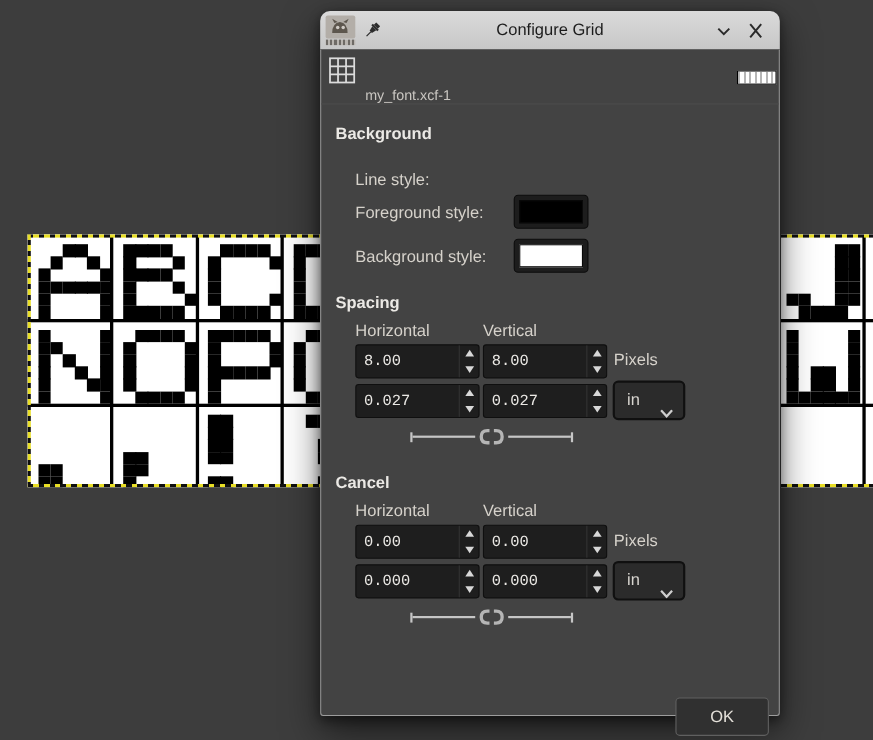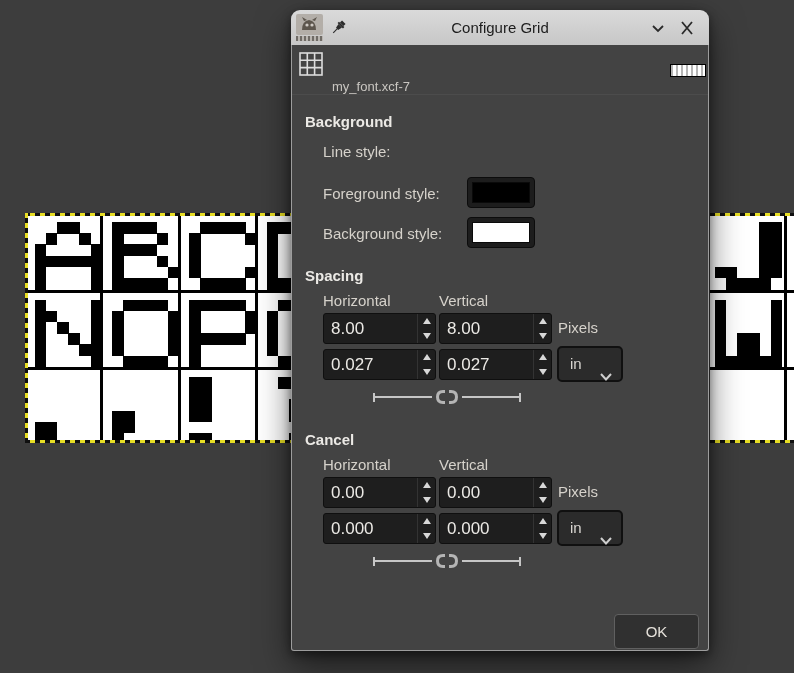--- a/index.html
+++ b/index.html
@@ -62,21 +62,21 @@
   .unit-combo{width:66px;height:36px;line-height:32px;border-radius:5px;padding-left:11px;}
   .unit-combo .chev{right:9px;}
 
   .swatch{box-sizing:border-box;left:175px;width:68px;height:31px;background:#1d1d1d;
     border:1px solid #0c0c0c;border-radius:4px;padding:4px;}
   .swatch i{display:block;width:100%;height:100%;border:1px solid #0a0a0a;box-sizing:border-box;}
 
   .spinbox{box-sizing:border-box;width:113px;height:31px;background:#1e1e1e;
     border:1px solid #0f0f0f;border-radius:3px;display:flex;}
   .spinbox input{flex:1;min-width:0;background:transparent;border:none;color:#ebe9e5;
-    font-size:17px;font-family:Liberation Sans, sans-serif;padding:0 0 0 7px;outline:none;}
+    font-size:14px;font-family:Liberation Mono, monospace;padding:0 0 0 7px;outline:none;}
   .spin-arrows{width:17px;border-left:1px solid #333;display:flex;flex-direction:column;}
   .spin-arrows span{flex:1;display:flex;align-items:center;justify-content:center;}
   .arr-up{width:0;height:0;border-left:4.5px solid transparent;border-right:4.5px solid transparent;
     border-bottom:6px solid #d8d8d8;}
   .arr-dn{width:0;height:0;border-left:4.5px solid transparent;border-right:4.5px solid transparent;
     border-top:6px solid #d8d8d8;}
 
   .chain-row{display:flex;align-items:center;height:16px;}
   .chain-tick{width:2px;height:9px;background:#c6c6c6;}
   .chain-line{width:57px;height:2px;background:#c6c6c6;}
@@ -329,28 +329,28 @@
     <div class="dialog-body">
 
       <div class="abs hdr-grid-icon">
         <svg width="26" height="26" viewBox="0 0 26 26">
           <g stroke="#dcdcdc" stroke-width="1.6" fill="none">
             <rect x="2" y="2" width="22" height="22"></rect>
             <path d="M9.3 2 V24 M16.6 2 V24 M2 9.3 H24 M2 16.6 H24"></path>
           </g>
         </svg>
       </div>
-      <div class="abs hdr-sub">my_font.xcf-7</div>
+      <div class="abs hdr-sub">my_font.xcf-1</div>
       <div class="abs thumb">
           <i></i>
         </div>
       <div class="abs hdr-sep"></div>
 
       <div class="abs section-h" style="left:13px;top:68px;">Background</div>
-      <div class="abs lbl" style="left:31px;top:98px;">Line style:</div>
+      <div class="abs lbl" style="left:31px;top:110px;">Line style:</div>
       <div class="abs lbl" style="left:31px;top:140px;">Foreground style:</div>
       <div class="abs swatch" style="top:132px;">
         <i id="fg-fill" style="background: rgb(0, 0, 0);"></i>
       </div>
       <div class="abs lbl" style="left:31px;top:180px;">Background style:</div>
       <div class="abs swatch" style="top:172px;">
         <i id="bg-fill" style="background: rgb(255, 255, 255);"></i>
       </div>
 
       <div class="abs section-h" style="left:13px;top:222px;">Spacing</div>
@@ -490,17 +490,17 @@
         <span class="chain-ico">
           <svg width="24" height="16" viewBox="0 0 24 16">
             <path d="M10 2.5 H8 Q2.5 2.5 2.5 8 Q2.5 13.5 8 13.5 H10" fill="none" stroke="#b5b5b5" stroke-width="3"></path>
             <path d="M14 2.5 H16 Q21.5 2.5 21.5 8 Q21.5 13.5 16 13.5 H14" fill="none" stroke="#b5b5b5" stroke-width="3"></path>
           </svg>
         </span>
         <span class="chain-line"></span>
           <span class="chain-tick"></span>
       </div>
 
-      <div class="btn" style="left:322px;top:569px;width:85px;">OK</div>
+      <div class="btn" style="left:322px;top:589px;width:85px;">OK</div>
 
     </div>
   </div>
 </div>
 
 </body></html>

